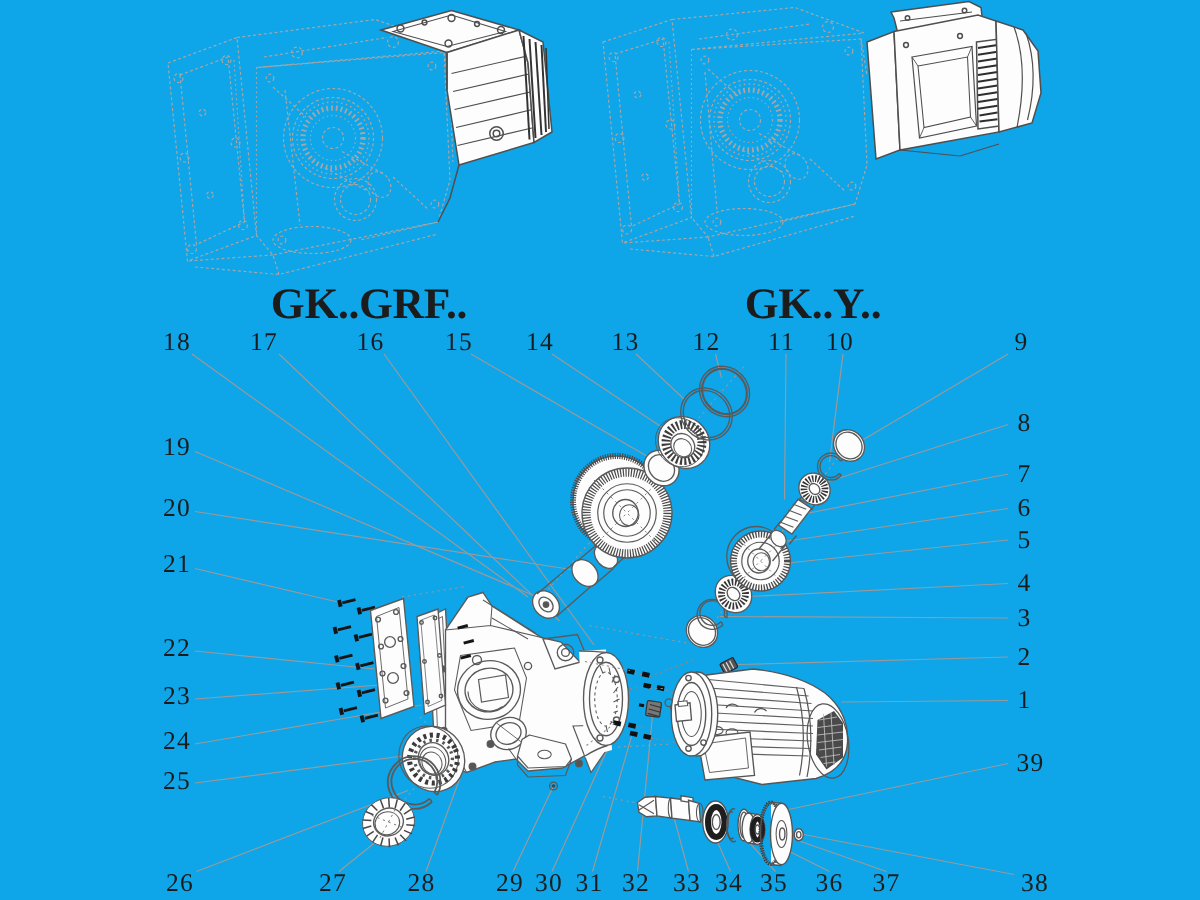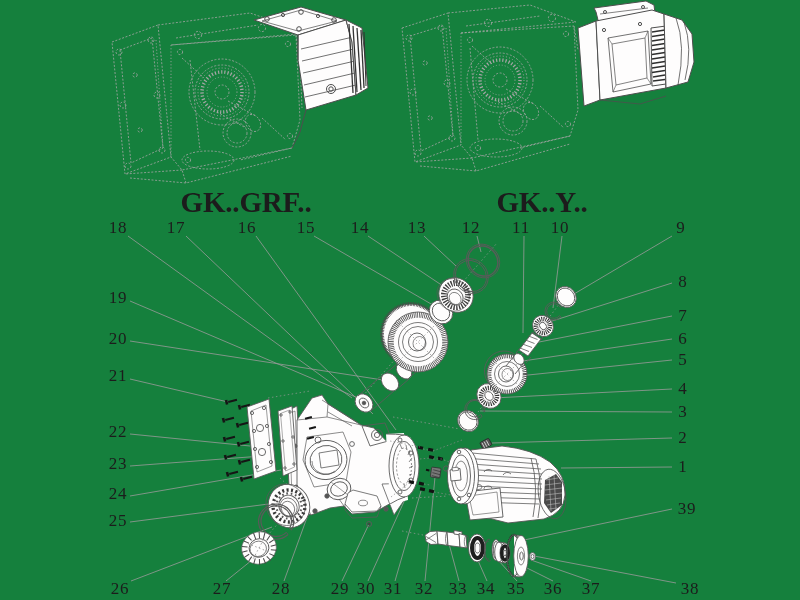--- a/index.html
+++ b/index.html
@@ -1,16 +1,16 @@
 <!DOCTYPE html>
 <html><head>
 <meta charset="utf-8">
 <style>
   html,body{margin:0;padding:0;background:#ffffff;}
-  #page{position:relative;width:800px;height:600px;background:#15803d;overflow:hidden;}
+  #page{position:relative;width:800px;height:600px;background:#0ea5e9;overflow:hidden;}
   svg{position:absolute;left:0;top:0;}
   text{font-family:"Liberation Serif",serif;fill:#1c1c1c;}
   .num{font-size:17px;text-anchor:middle;letter-spacing:0.8px;}
   .ttl{font-size:29px;font-weight:bold;text-anchor:middle;letter-spacing:-0.2px;}
 </style>
 </head>
 <body>
 <div id="page">
 <svg width="800" height="600" viewBox="0 0 800 600">
 

